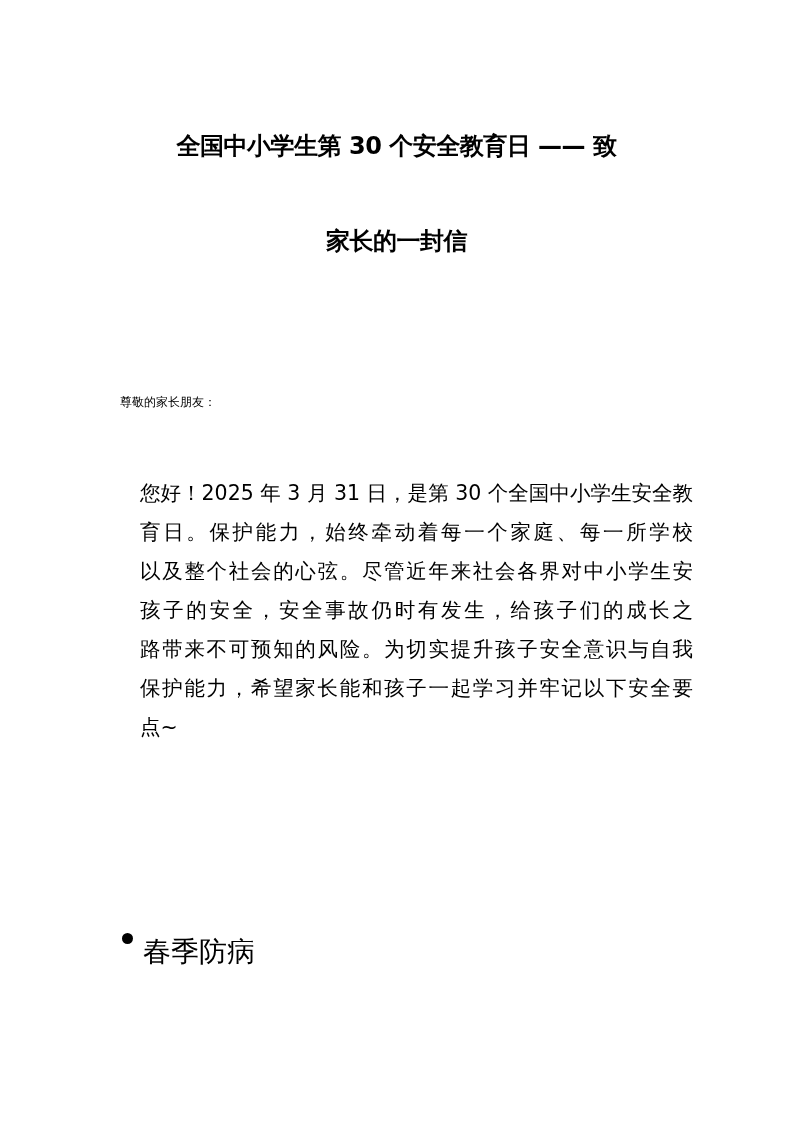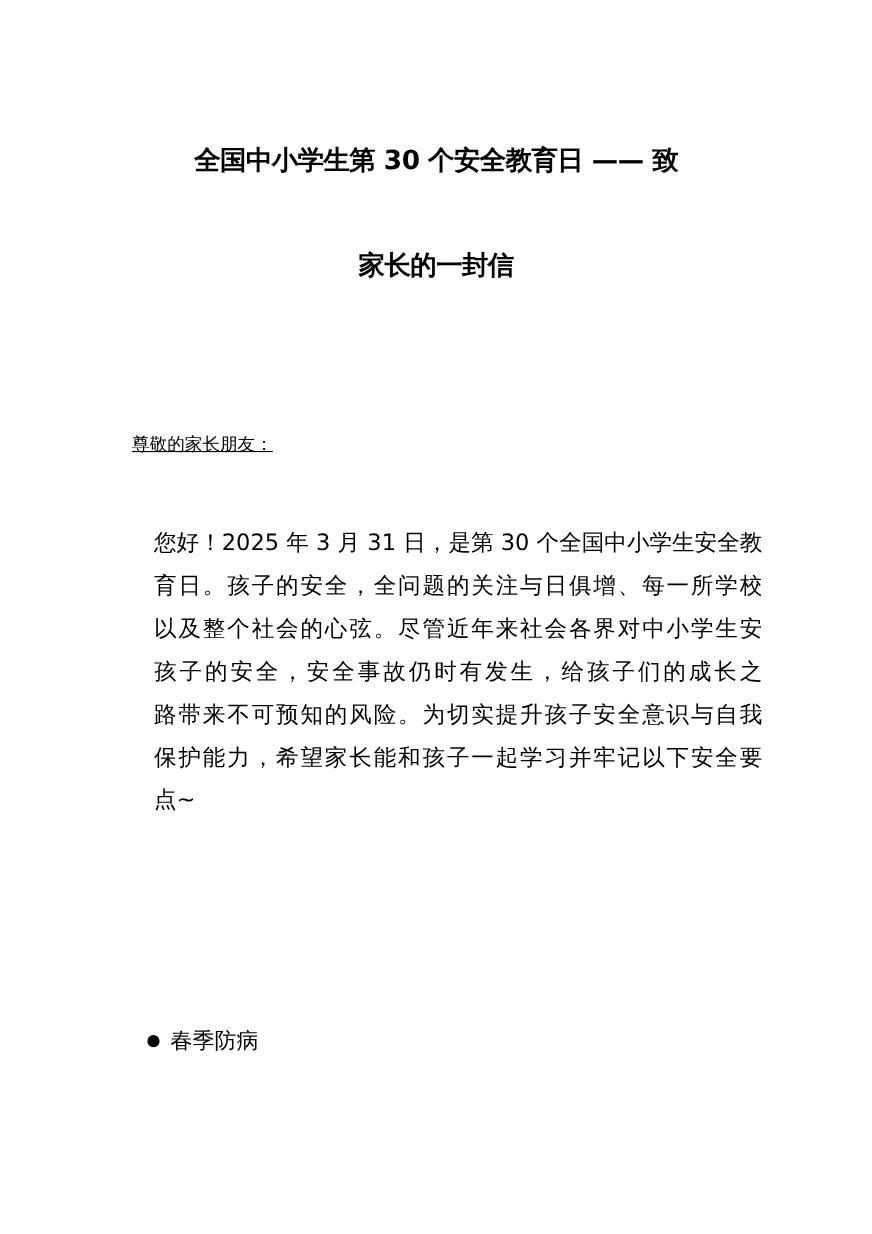--- a/index.html
+++ b/index.html
@@ -3,40 +3,40 @@
 <meta charset="utf-8">
 <style>
   html, body { margin: 0; padding: 0; background: #ffffff; }
   body { width: 793px; height: 1122px; position: relative; overflow: hidden;
          font-family: "DejaVu Sans", "Liberation Sans", sans-serif; color: #000; }
   .page { position: absolute; left: 0; top: 0; width: 793px; height: 1122px; background: #fff; }
   .title-line { position: absolute; left: 0; width: 793px; text-align: center;
                 font-size: 24px; font-weight: bold; letter-spacing: -0.5px; white-space: nowrap; }
   .t1 { top: 130px; }
   .t2 { top: 225px; }
-  .salutation { position: absolute; left: 120px; top: 394px; font-size: 16px; white-space: nowrap; text-decoration: underline; }
+  .salutation { position: absolute; left: 120px; top: 394px; font-size: 12px; white-space: nowrap; }
   .body-para { position: absolute; left: 120px; top: 474px; width: 553px; font-size: 20.5px;
                line-height: 39px; text-align: justify; text-align-last: left; margin-left: 20px; }
   .body-line { display: block; white-space: nowrap; text-align-last: justify; text-align: justify; }
   .body-line.last { text-align-last: left; }
-  .bullet-item { position: absolute; left: 132px; top: 933px; font-size: 20px; white-space: nowrap; display: flex; align-items: center; }
+  .bullet-item { position: absolute; left: 120px; top: 933px; font-size: 28px; white-space: nowrap; display: flex; }
   .bullet-dot { display: inline-block; width: 11px; height: 11px; border-radius: 50%; background: #000; margin-right: 10px; margin-left: 2px; }
 </style>
 </head>
 <body>
 
 <div class="page">
   <div class="title-line t1">全国中小学生第 30 个安全教育日 —— 致</div>
   <div class="title-line t2">家长的一封信</div>
 
   <div class="salutation">尊敬的家长朋友：</div>
 
   <div class="body-para">
     <span class="body-line">您好！2025 年 3 月 31 日，是第 30 个全国中小学生安全教</span>
-    <span class="body-line">育日。孩子的安全，全问题的关注与日俱增、每一所学校</span>
+    <span class="body-line">育日。保护能力，始终牵动着每一个家庭、每一所学校</span>
     <span class="body-line">以及整个社会的心弦。尽管近年来社会各界对中小学生安</span>
     <span class="body-line">孩子的安全，安全事故仍时有发生，给孩子们的成长之</span>
     <span class="body-line">路带来不可预知的风险。为切实提升孩子安全意识与自我</span>
     <span class="body-line">保护能力，希望家长能和孩子一起学习并牢记以下安全要</span>
     <span class="body-line last">点~</span>
   </div>
 
   <div class="bullet-item">
     <span class="bullet-dot"></span>
     <span>春季防病</span>

